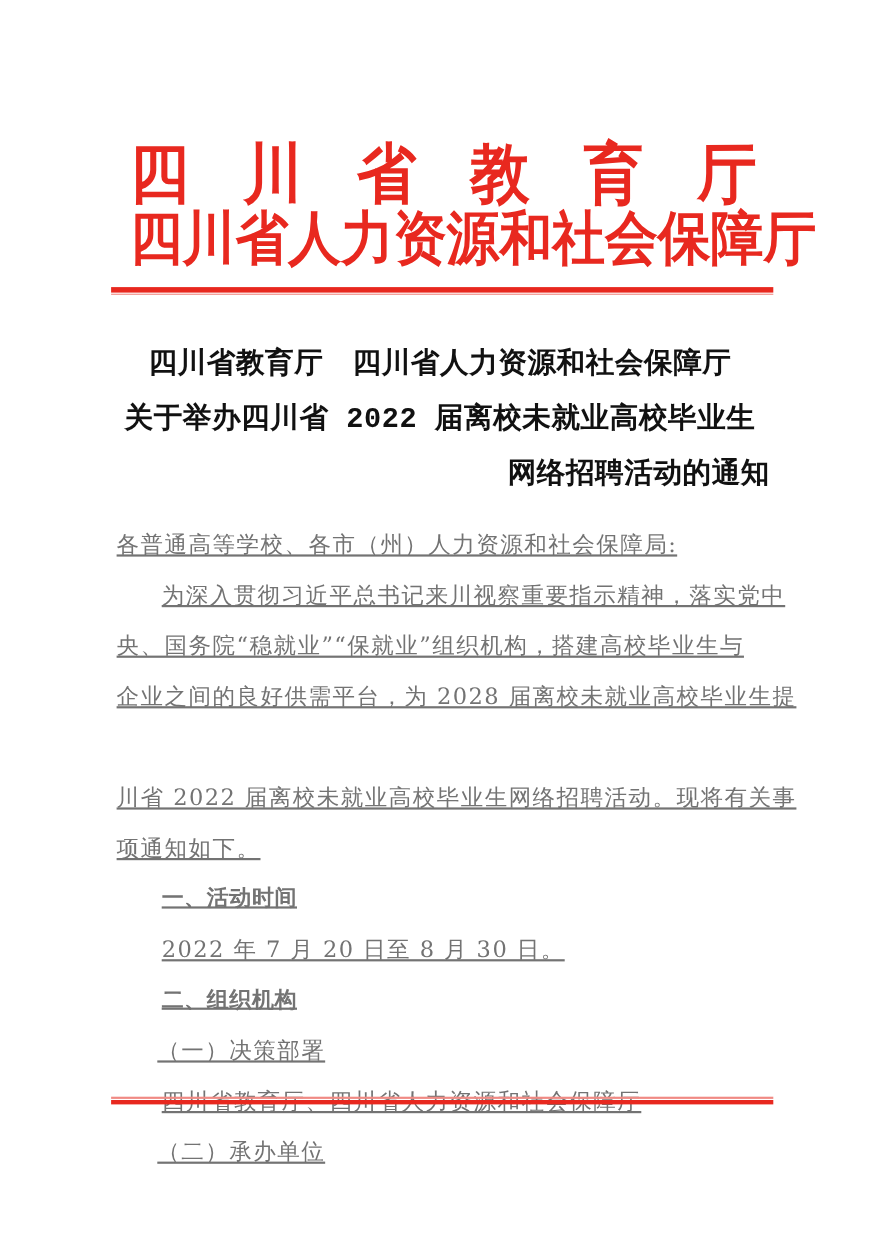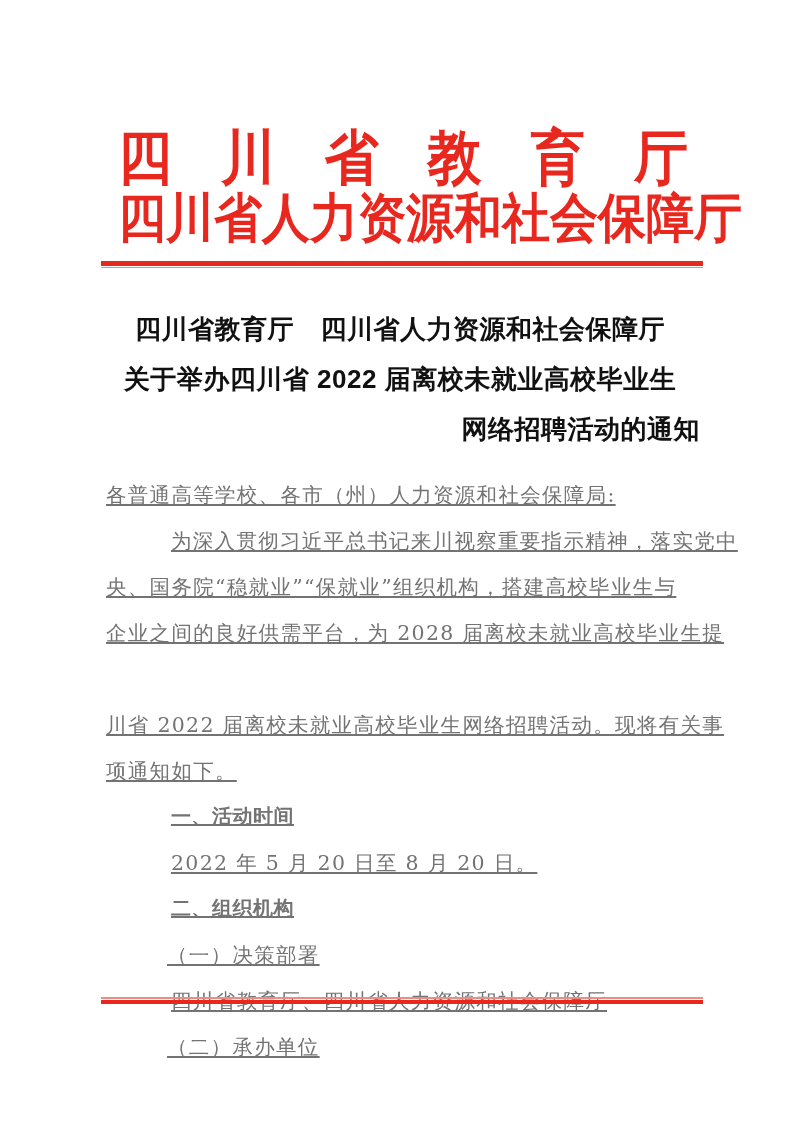--- a/index.html
+++ b/index.html
@@ -21,32 +21,32 @@
   .red-rule-top {
     position: absolute; left: 101px; top: 261px; width: 602px; height: 5px;
     background: #e8281f;
   }
   .red-rule-top-thin {
     position: absolute; left: 101px; top: 267px; width: 602px; height: 1px;
     background: #f08a84;
   }
   .title {
     position: absolute; left: 100px; width: 600px; text-align: center;
-    font-family: Liberation Sans, sans-serif; font-weight: bold; font-size: 26px;
+    font-family: Liberation Mono, monospace; font-weight: bold; font-size: 26px;
     color: #111; letter-spacing: 0.5px; white-space: nowrap;
   }
   .t1 { top: 312px; }
   .t2 { top: 362px; }
   .t3 { top: 412px; text-align: right; }
   .body-line {
     position: absolute; left: 106px; width: 600px;
     font-family: "DejaVu Serif", serif; font-size: 20.5px; color: #737373;
     white-space: nowrap; letter-spacing: 1.3px; text-decoration: underline;
   }
-  .indent { left: 147px; margin-left: 24px; }
+  .indent { left: 147px; }
   .heading { font-family: "DejaVu Sans", sans-serif; font-weight: bold; font-size: 20px; letter-spacing: 0.5px; }
   .bot-rule-thin {
     position: absolute; left: 101px; top: 997px; width: 602px; height: 2px;
     background: #f08a84;
   }
   .bot-rule-thick {
     position: absolute; left: 101px; top: 1000px; width: 602px; height: 4px;
     background: #e8281f;
   }
 </style>
@@ -89,21 +89,21 @@
 
   <div class="body-line" style="top:481px;">各普通高等学校、各市（州）人力资源和社会保障局:</div>
 
   <div class="body-line indent" style="top:527px;">为深入贯彻习近平总书记来川视察重要指示精神，落实党中</div>
   <div class="body-line" style="top:573px;">央、国务院“稳就业”“保就业”组织机构，搭建高校毕业生与</div>
   <div class="body-line" style="top:619px;">企业之间的良好供需平台，为 2028 届离校未就业高校毕业生提</div>
   <div class="body-line" style="top:711px;">川省 2022 届离校未就业高校毕业生网络招聘活动。现将有关事</div>
   <div class="body-line" style="top:757px;">项通知如下。</div>
 
   <div class="body-line indent heading" style="top:803px;">一、活动时间</div>
-  <div class="body-line indent" style="top:849px;">2022 年 5 月 20 日至 8 月 20 日。</div>
+  <div class="body-line indent" style="top:849px;">2022 年 7 月 20 日至 8 月 30 日。</div>
   <div class="body-line indent heading" style="top:895px;">二、组织机构</div>
   <div class="body-line indent" style="top:941px; left:143px;">（一）决策部署</div>
   <div class="body-line indent" style="top:987px;">四川省教育厅、四川省人力资源和社会保障厅</div>
   <div class="body-line indent" style="top:1033px; left:143px;">（二）承办单位</div>
 
   <div class="bot-rule-thin"></div>
   <div class="bot-rule-thick"></div>
 </div>
 
 </body></html>

